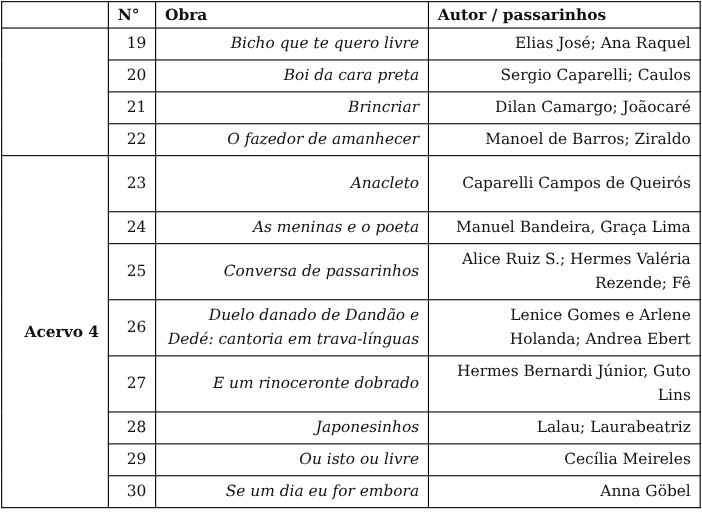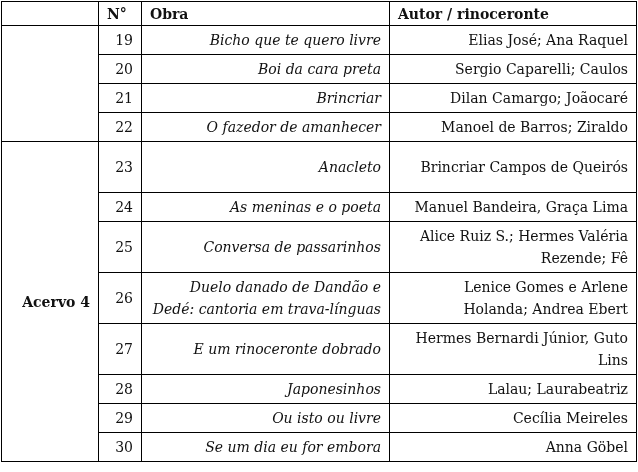--- a/index.html
+++ b/index.html
@@ -40,21 +40,21 @@
       <col class="c0">
       <col class="c1">
       <col class="c2">
       <col class="c3">
     </colgroup>
   <thead>
     <tr>
       <th></th>
       <th class="num">N°</th>
       <th>Obra</th>
-      <th>Autor / rinoceronte</th>
+      <th>Autor / passarinhos</th>
     </tr>
   </thead>
   <tbody>
     <tr class="r1">
       <td rowspan="4" class="group"></td>
       <td>19</td>
       <td class="title">Bicho que te quero livre</td>
       <td>Elias José; Ana Raquel</td>
     </tr>
     <tr class="r1">
@@ -69,21 +69,21 @@
     </tr>
     <tr class="r1">
       <td>22</td>
       <td class="title">O fazedor de amanhecer</td>
       <td>Manoel de Barros; Ziraldo</td>
     </tr>
     <tr class="r2">
       <td rowspan="8" class="group">Acervo 4</td>
       <td>23</td>
       <td class="title">Anacleto</td>
-      <td>Brincriar Campos de Queirós</td>
+      <td>Caparelli Campos de Queirós</td>
     </tr>
     <tr class="r1">
       <td>24</td>
       <td class="title">As meninas e o poeta</td>
       <td>Manuel Bandeira, Graça Lima</td>
     </tr>
     <tr class="r2">
       <td>25</td>
       <td class="title">Conversa de passarinhos</td>
       <td>Alice Ruiz S.; Hermes Valéria Rezende; Fê</td>

